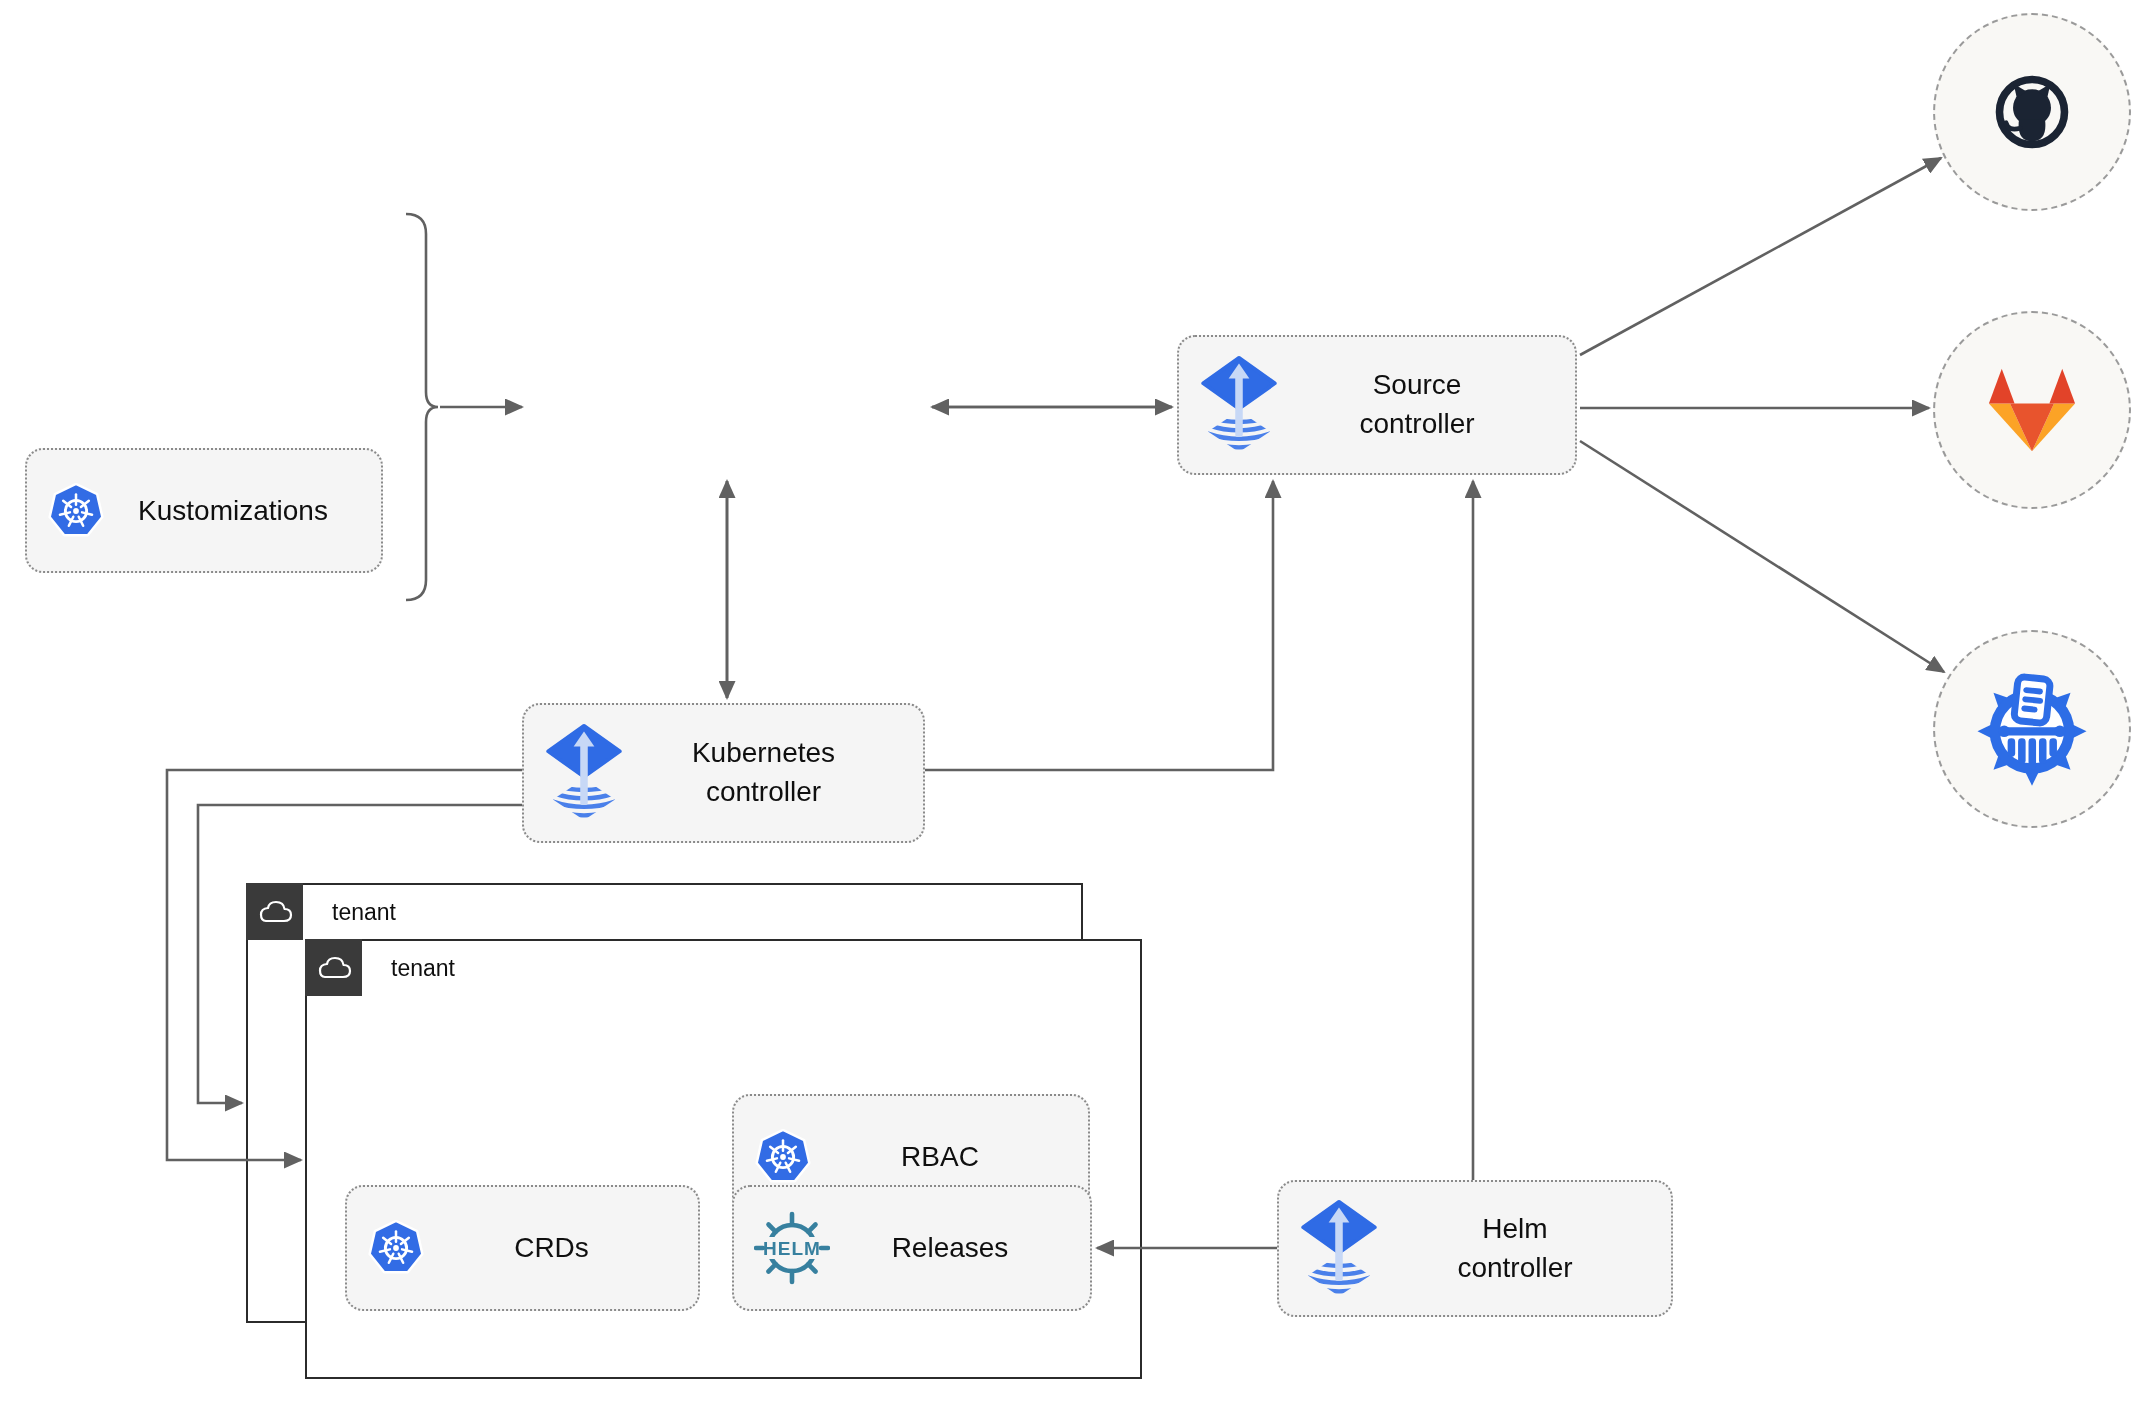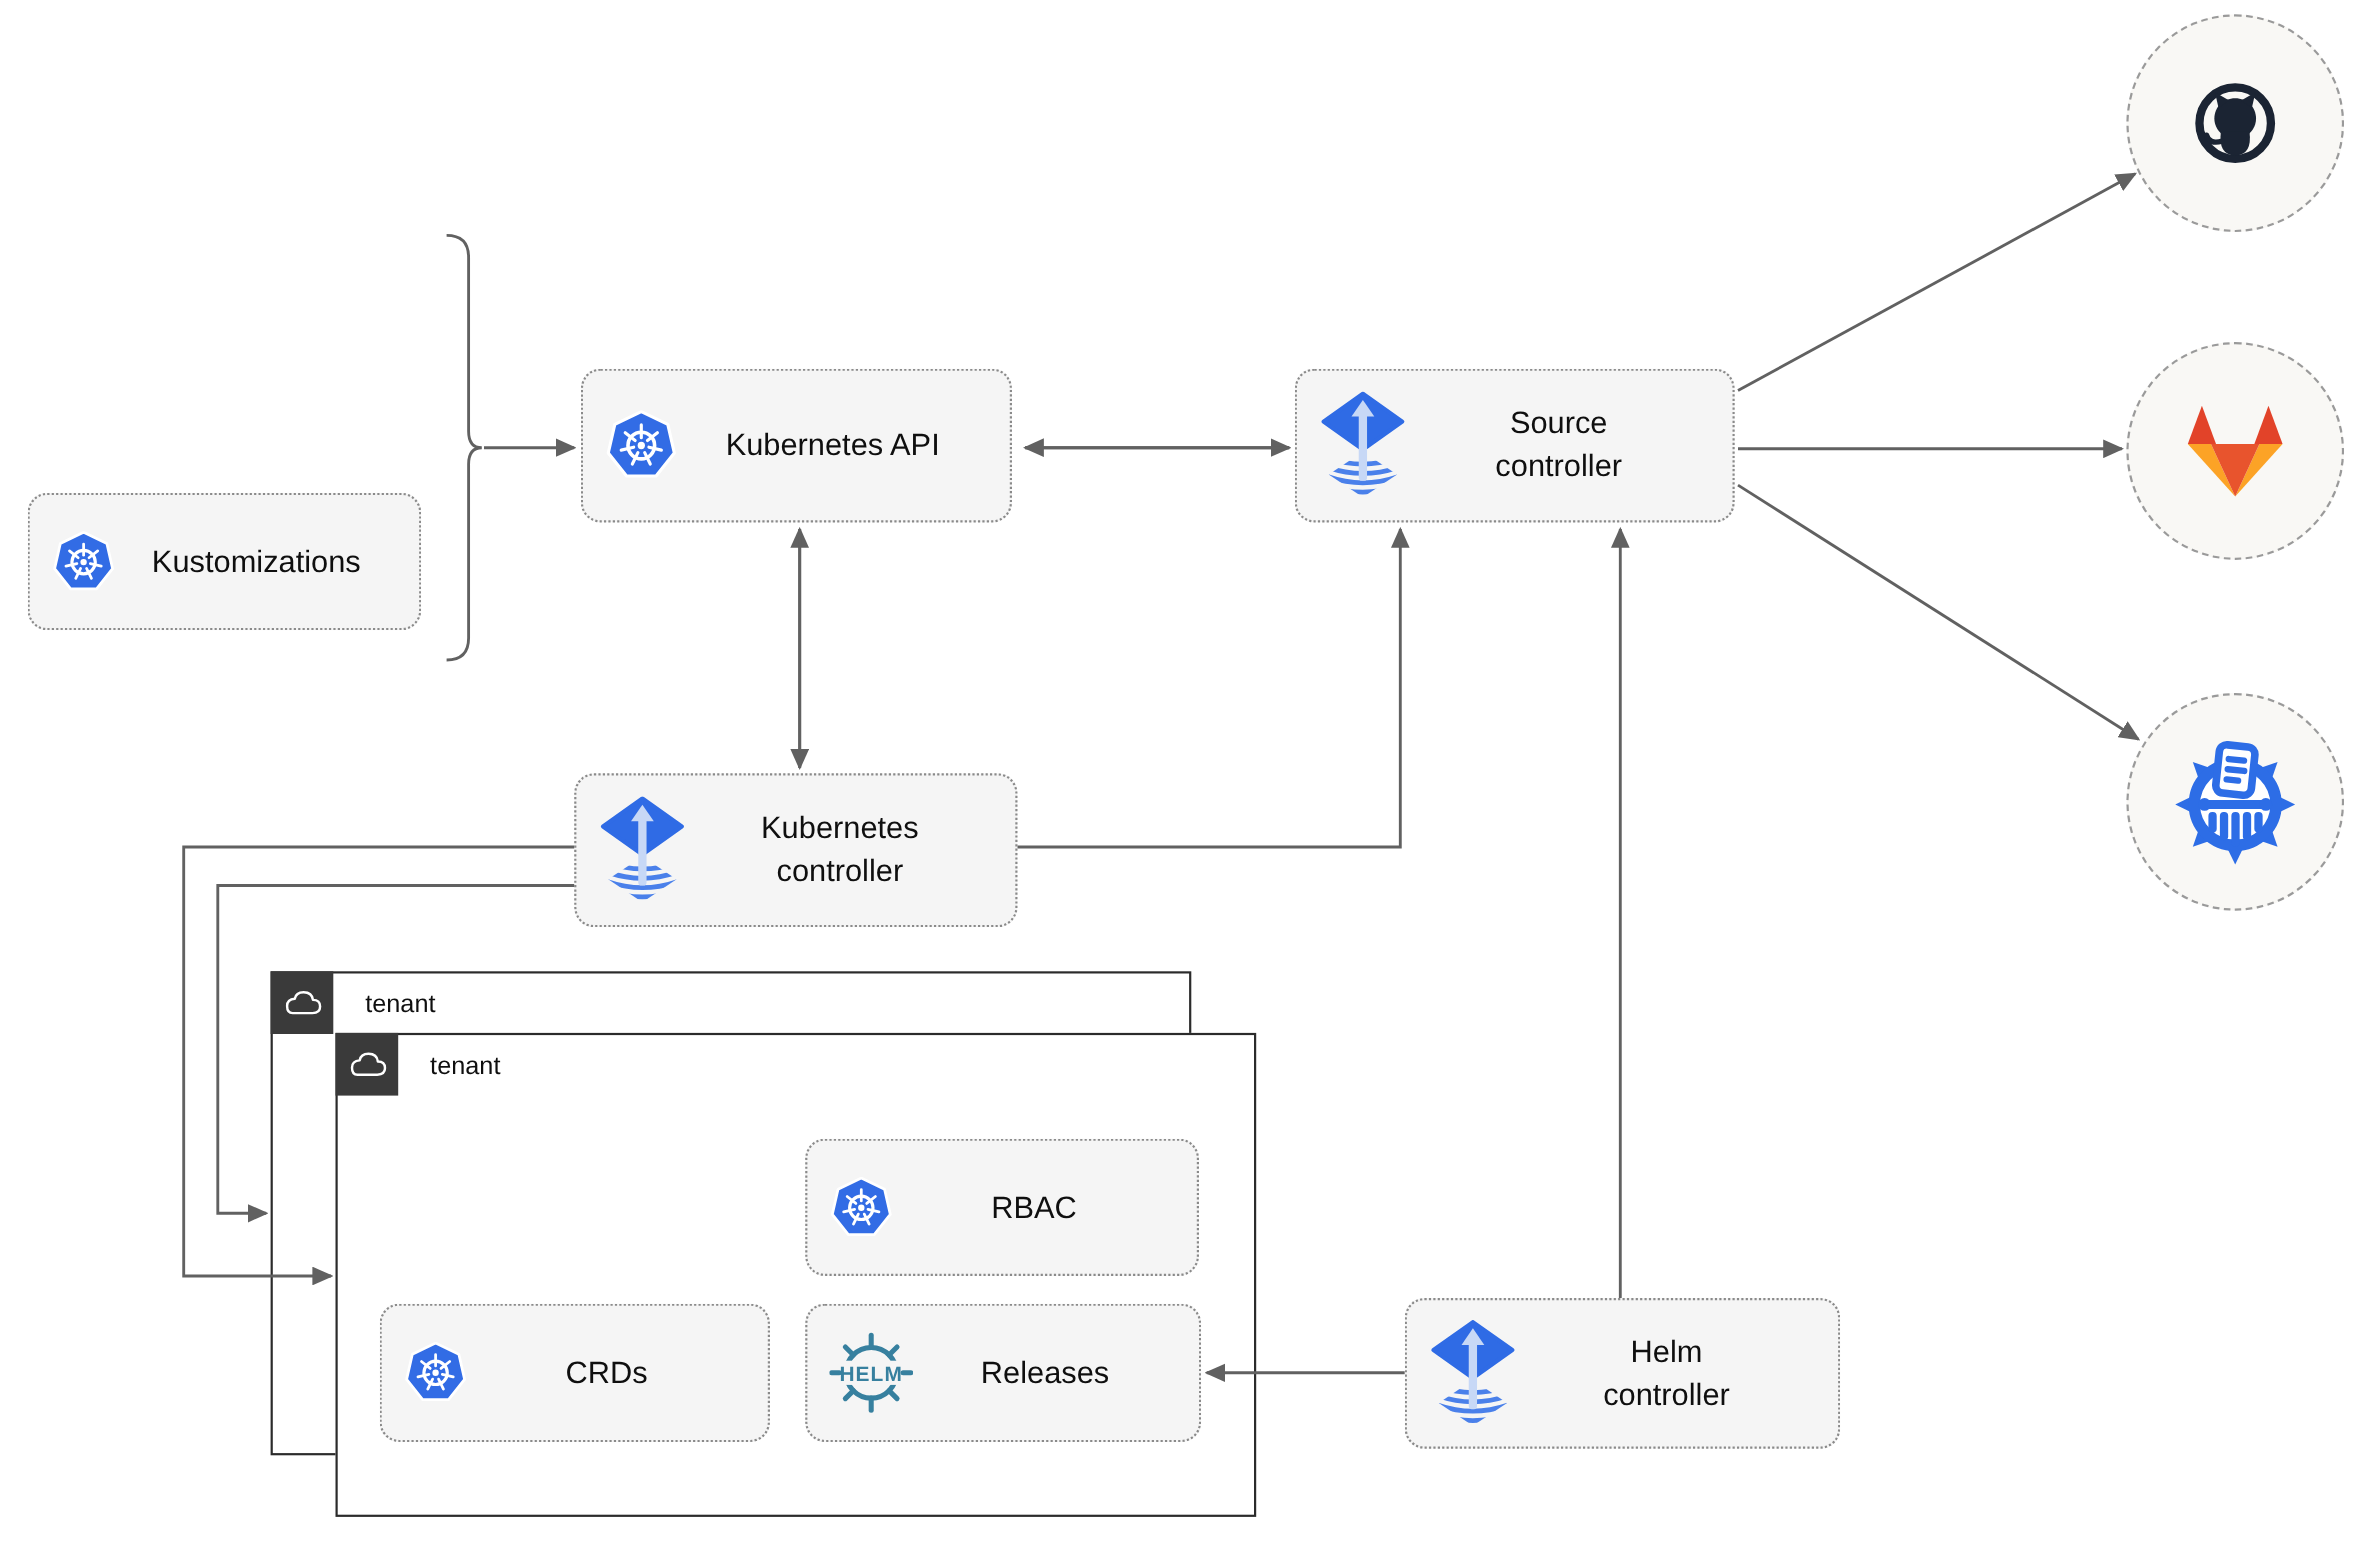--- a/index.html
+++ b/index.html
@@ -163,26 +163,20 @@
   </div>
 
 
   <div class="dnode" style="left:25px;top:448px;width:358px;height:125px">
     <svg width="58" height="56" viewBox="0 0 60 58">
         <use href="#sym-k8s"></use>
       </svg>
     <div class="nlabel">Kustomizations</div>
   </div>
 
-  <div class="dnode" style="left:528px;top:335px;width:392px;height:140px">
-    <svg width="66" height="64" viewBox="0 0 60 58">
-        <use href="#sym-k8s"></use>
-      </svg>
-    <div class="nlabel">Kubernetes API</div>
-  </div>
 
   <div class="dnode" style="left:1177px;top:335px;width:400px;height:140px">
     <svg width="80" height="98" viewBox="0 0 84 104">
         <use href="#sym-flux"></use>
       </svg>
     <div class="ctrl-label">Source
 controller</div>
   </div>
 
   <div class="dnode" style="left:522px;top:703px;width:403px;height:140px">
@@ -195,21 +189,21 @@
 
   <div class="dnode" style="left:1277px;top:1180px;width:396px;height:137px">
     <svg width="80" height="98" viewBox="0 0 84 104">
         <use href="#sym-flux"></use>
       </svg>
     <div class="ctrl-label">Helm
 controller</div>
   </div>
 
 
-  <div class="dnode" style="left:732px;top:1035px;width:358px;height:125px">
+  <div class="dnode" style="left:732px;top:1094px;width:358px;height:125px">
     <svg width="58" height="56" viewBox="0 0 60 58">
         <use href="#sym-k8s"></use>
       </svg>
     <div class="nlabel">RBAC</div>
   </div>
 
   <div class="dnode" style="left:345px;top:1185px;width:355px;height:126px">
     <svg width="58" height="56" viewBox="0 0 60 58">
         <use href="#sym-k8s"></use>
       </svg>

